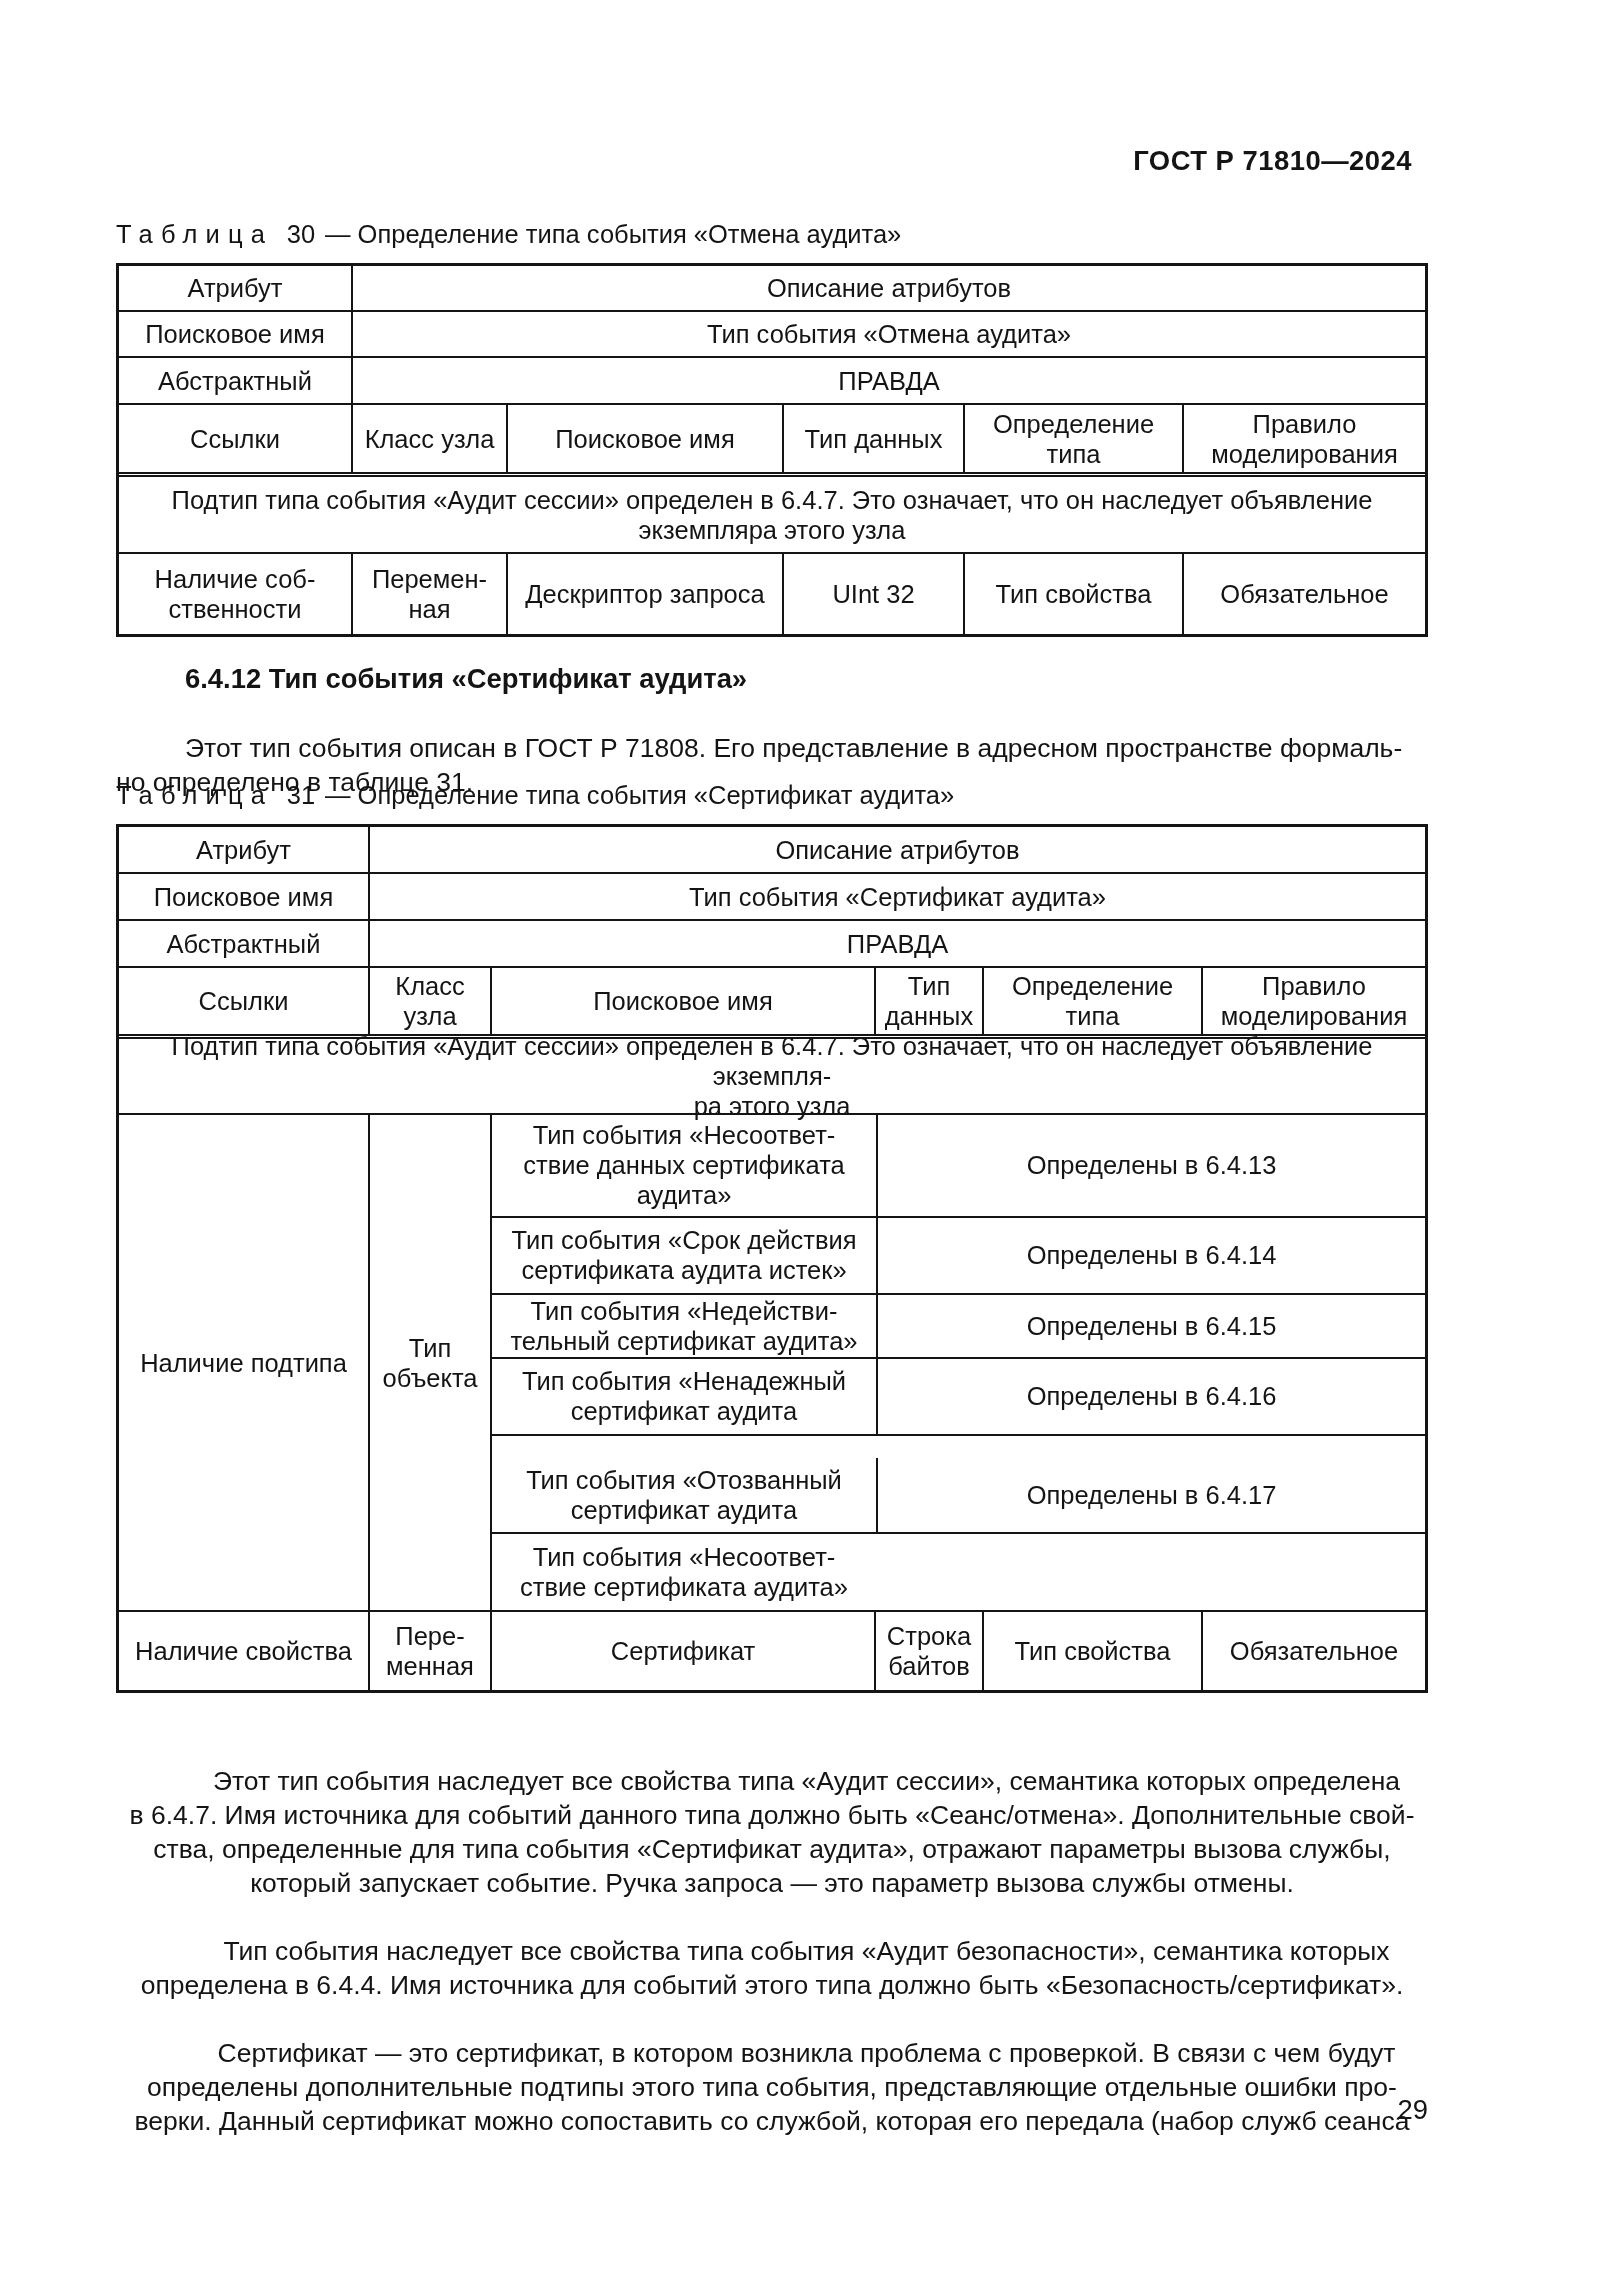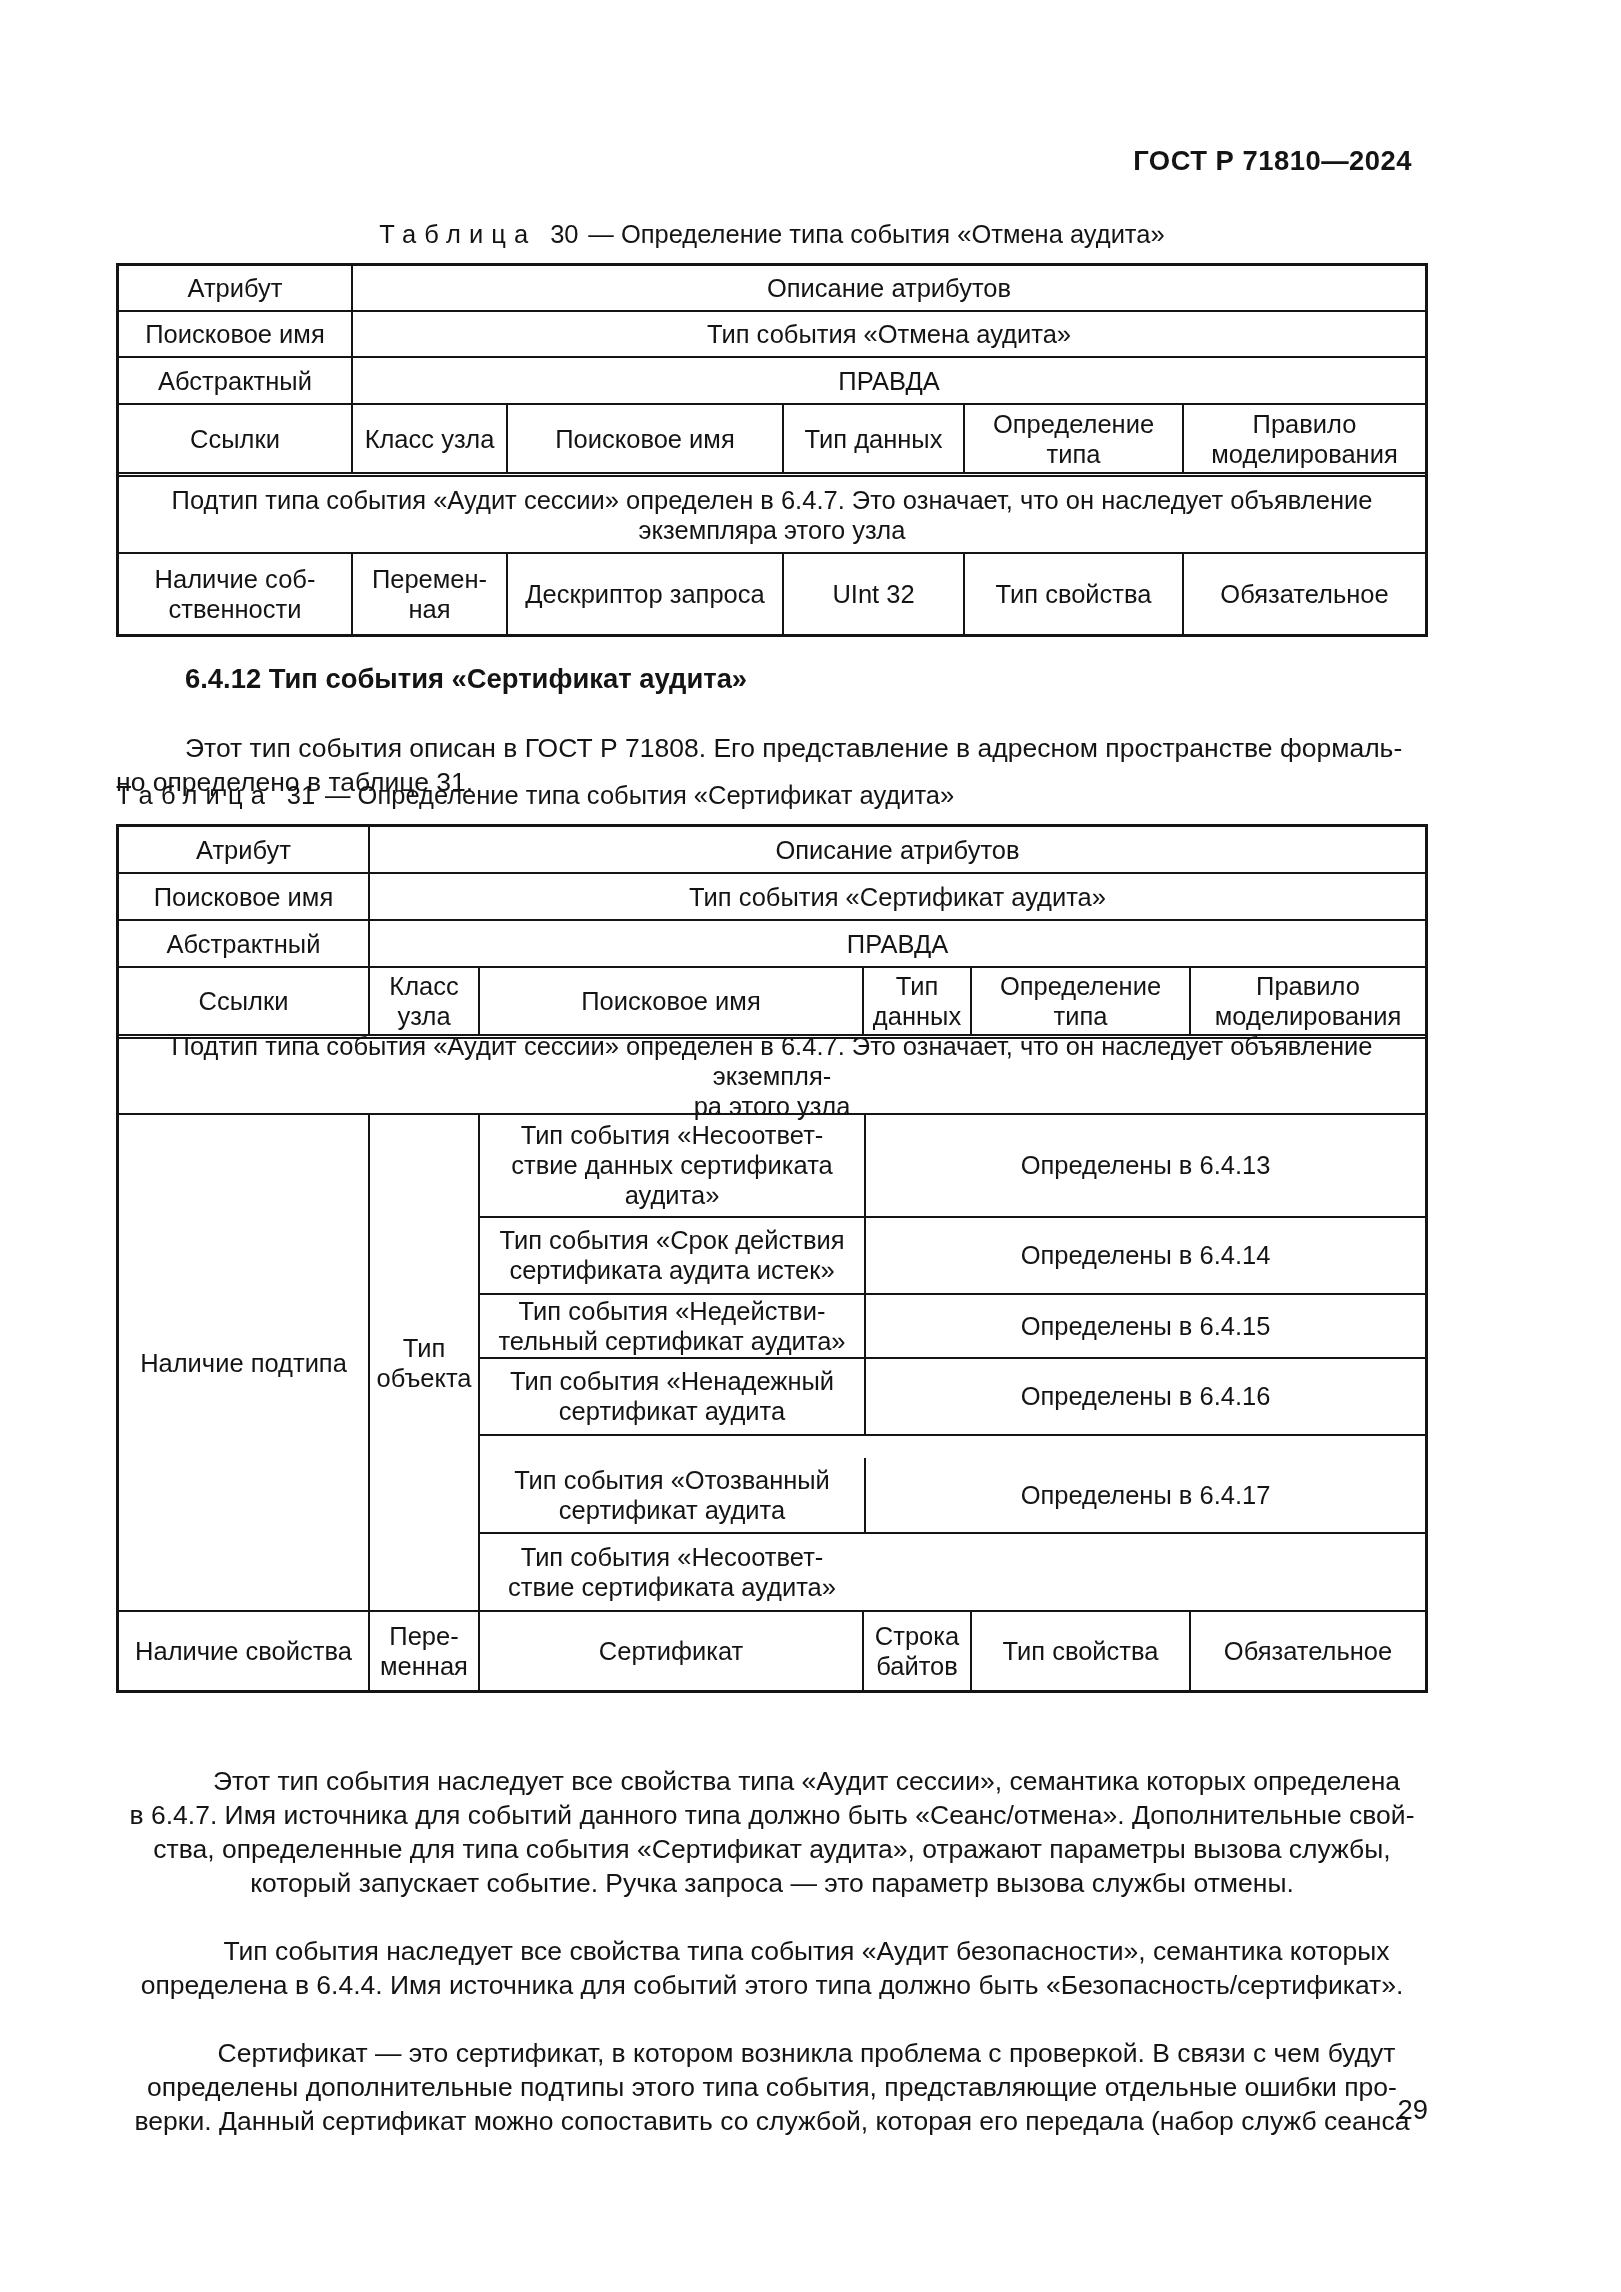--- a/index.html
+++ b/index.html
@@ -15,21 +15,21 @@
   .running-header{
     position:absolute;top:145px;right:209px;
     font-size:27.4px;font-weight:bold;letter-spacing:0.5px;
   }
   .tbl-caption{
     position:absolute;left:116px;width:1312px;
     font-size:25.5px;
   }
   .cap-word{letter-spacing:0.32em;margin-right:13.7px;}
   .cap-num{margin-right:9.8px;}
-  .cap30{top:220px;text-align:center;}
+  .cap30{top:220px;}
   .cap31{top:781px;}
 
   .tbl{
     position:absolute;left:116px;width:1312px;
     border:3.9px solid #141414;
     font-size:25.5px;line-height:30px;
   }
   .t30{top:263px;}
   .t31{top:824px;}
   .row{display:flex;border-bottom:2.9px solid #141414;}
@@ -44,21 +44,21 @@
   .cell.first{border-left:none;}
   .cell.grow{flex:1 1 auto;}
   
   .t30 .c0{width:232px;}
   .t30 .c1{width:155px;}
   .t30 .c2{width:276px;}
   .t30 .c3{width:181px;}
   .t30 .c4{width:219px;}
   
   .t31 .c0{width:249px;}
-  .t31 .c1{width:110px;}
+  .t31 .c1{width:122px;}
   .t31 .c2{width:384px;}
   .t31 .c3{width:108px;}
   .t31 .c4{width:219px;}
   
   .subcol{flex:1 1 auto;display:flex;flex-direction:column;border-left:2px solid #141414;}
   .subrow{display:flex;border-bottom:2.9px solid #141414;}
   .subrow.last{border-bottom:none;}
   .subrow .cell.first{border-left:none;}
 
   .heading{

